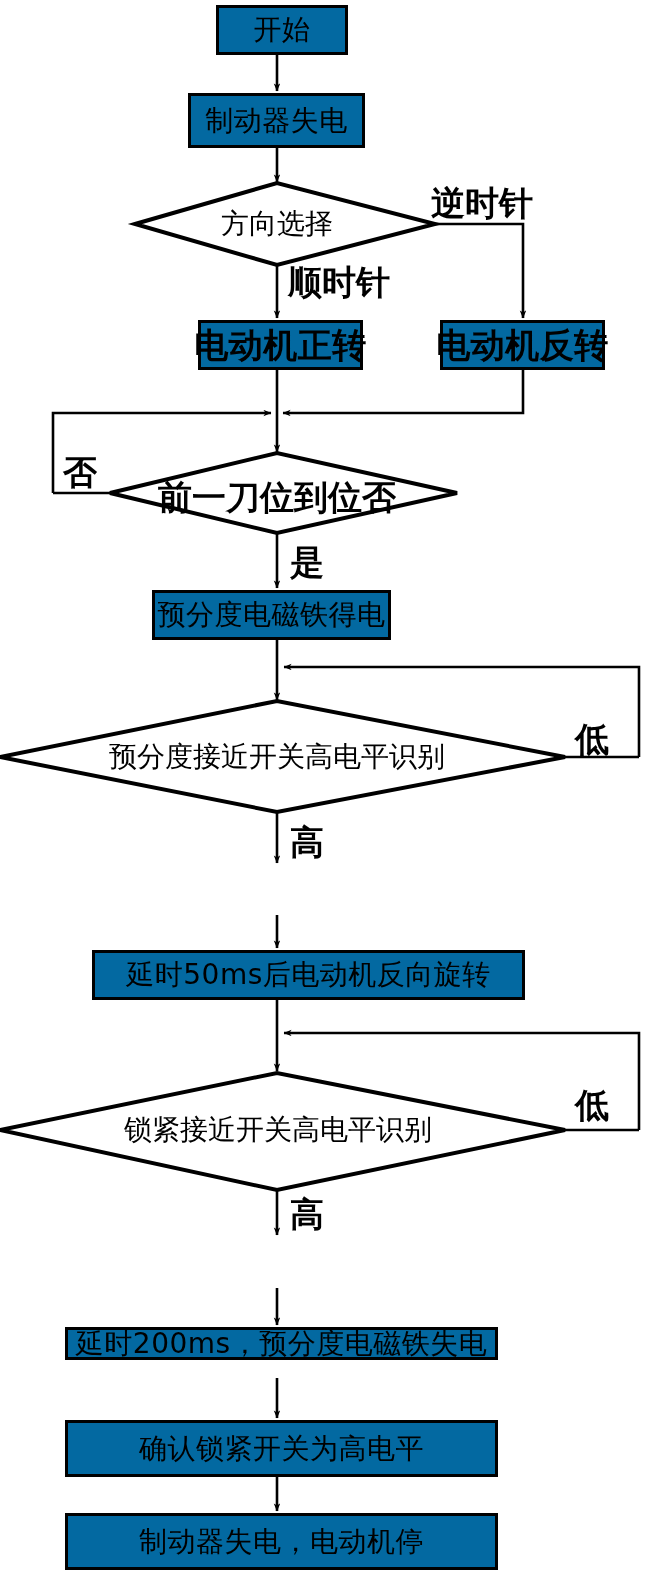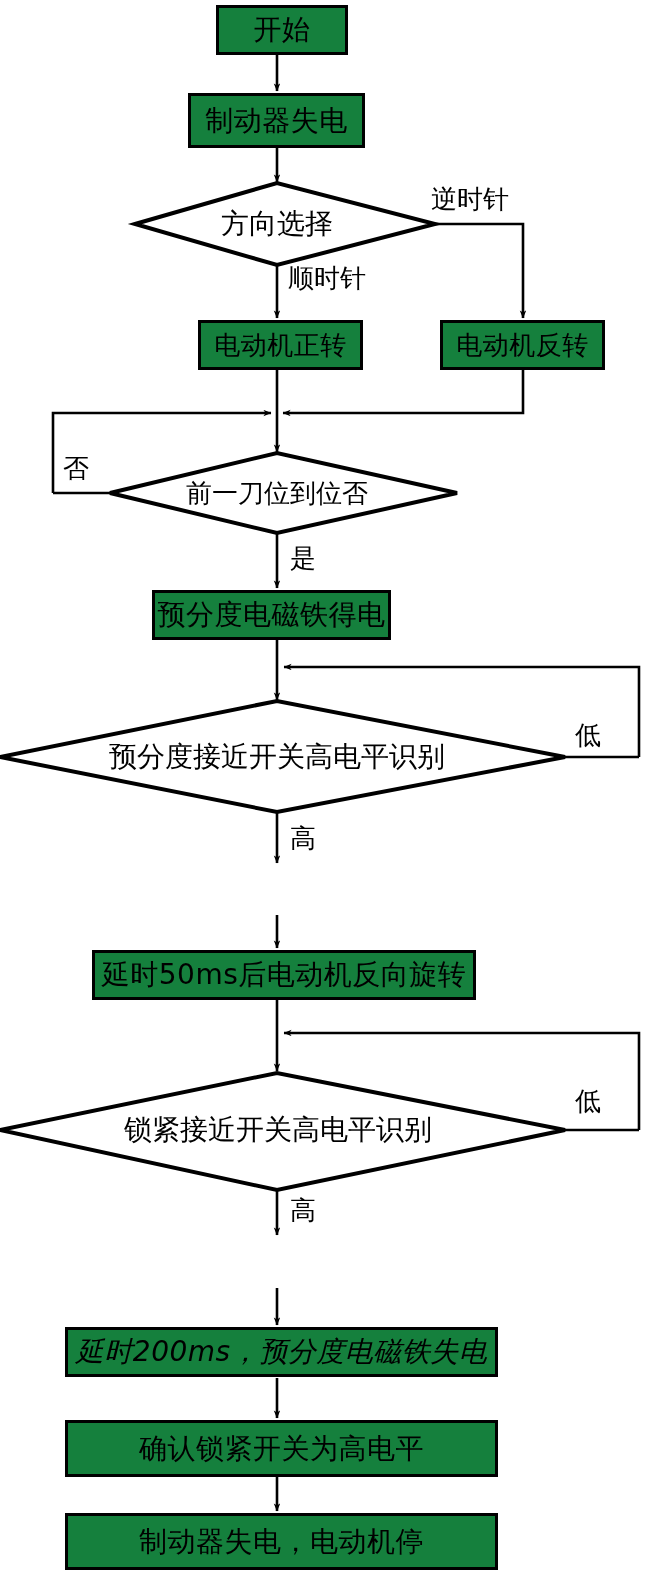--- a/index.html
+++ b/index.html
@@ -29,21 +29,21 @@
     left: 0;
     top: 0;
     width: 646px;
     height: 1570px;
     pointer-events: none;
   }
   .proc-box {
     position: absolute;
     box-sizing: border-box;
     border: 3px solid #000000;
-    background: #15803d;
+    background: #0369a1;
     display: flex;
     align-items: center;
     justify-content: center;
     pointer-events: auto;
     color: #000000;
     line-height: 1;
     white-space: nowrap;
   }
   .proc-box .box-text {
     display: block;
@@ -59,21 +59,21 @@
   }
   .diamond-text {
     position: absolute;
     color: #000000;
     pointer-events: auto;
     white-space: nowrap;
     line-height: 1;
     text-align: center;
   }
   .t28 { font-size: 28px; }
-  .t26 { font-size: 26px; }
+  .t26 { font-size: 34px; font-weight: bold; }
 </style>
 </head>
 <body>
 
 <div id="flowchart-root">
 
   <svg id="flow-svg" viewBox="0 0 646 1570">
     <defs>
       <marker id="arrow" markerWidth="10" markerHeight="10" refX="7.6" refY="3.2" orient="auto" markerUnits="userSpaceOnUse">
         <path d="M0,0 L8,3.2 L0,6.4 L2.2,3.2 Z" fill="#000000"></path>
@@ -168,26 +168,26 @@
 
     <div class="proc-box" style="left:440px; top:320px; width:165px; height:50px;">
       <span class="box-text t26">电动机反转</span>
     </div>
 
     <div class="proc-box" style="left:152px; top:590px; width:239px; height:50px;">
       <span class="box-text t28">预分度电磁铁得电</span>
     </div>
 
 
-    <div class="proc-box" style="left:92px; top:950px; width:384px; height:50px;">
+    <div class="proc-box" style="left:92px; top:950px; width:433px; height:50px;">
       <span class="box-text t28">延时50ms后电动机反向旋转</span>
     </div>
 
 
-    <div class="proc-box" style="left:65px; top:1327px; width:433px; height:50px;font-style:italic;">
+    <div class="proc-box" style="left:65px; top:1327px; width:433px; height:33px;">
       <span class="box-text t28">延时200ms，预分度电磁铁失电</span>
     </div>
 
     <div class="proc-box" style="left:65px; top:1420px; width:433px; height:57px;">
       <span class="box-text t28">确认锁紧开关为高电平</span>
     </div>
 
     <div class="proc-box" style="left:65px; top:1513px; width:433px; height:57px;">
       <span class="box-text t28">制动器失电，电动机停</span>
     </div>

